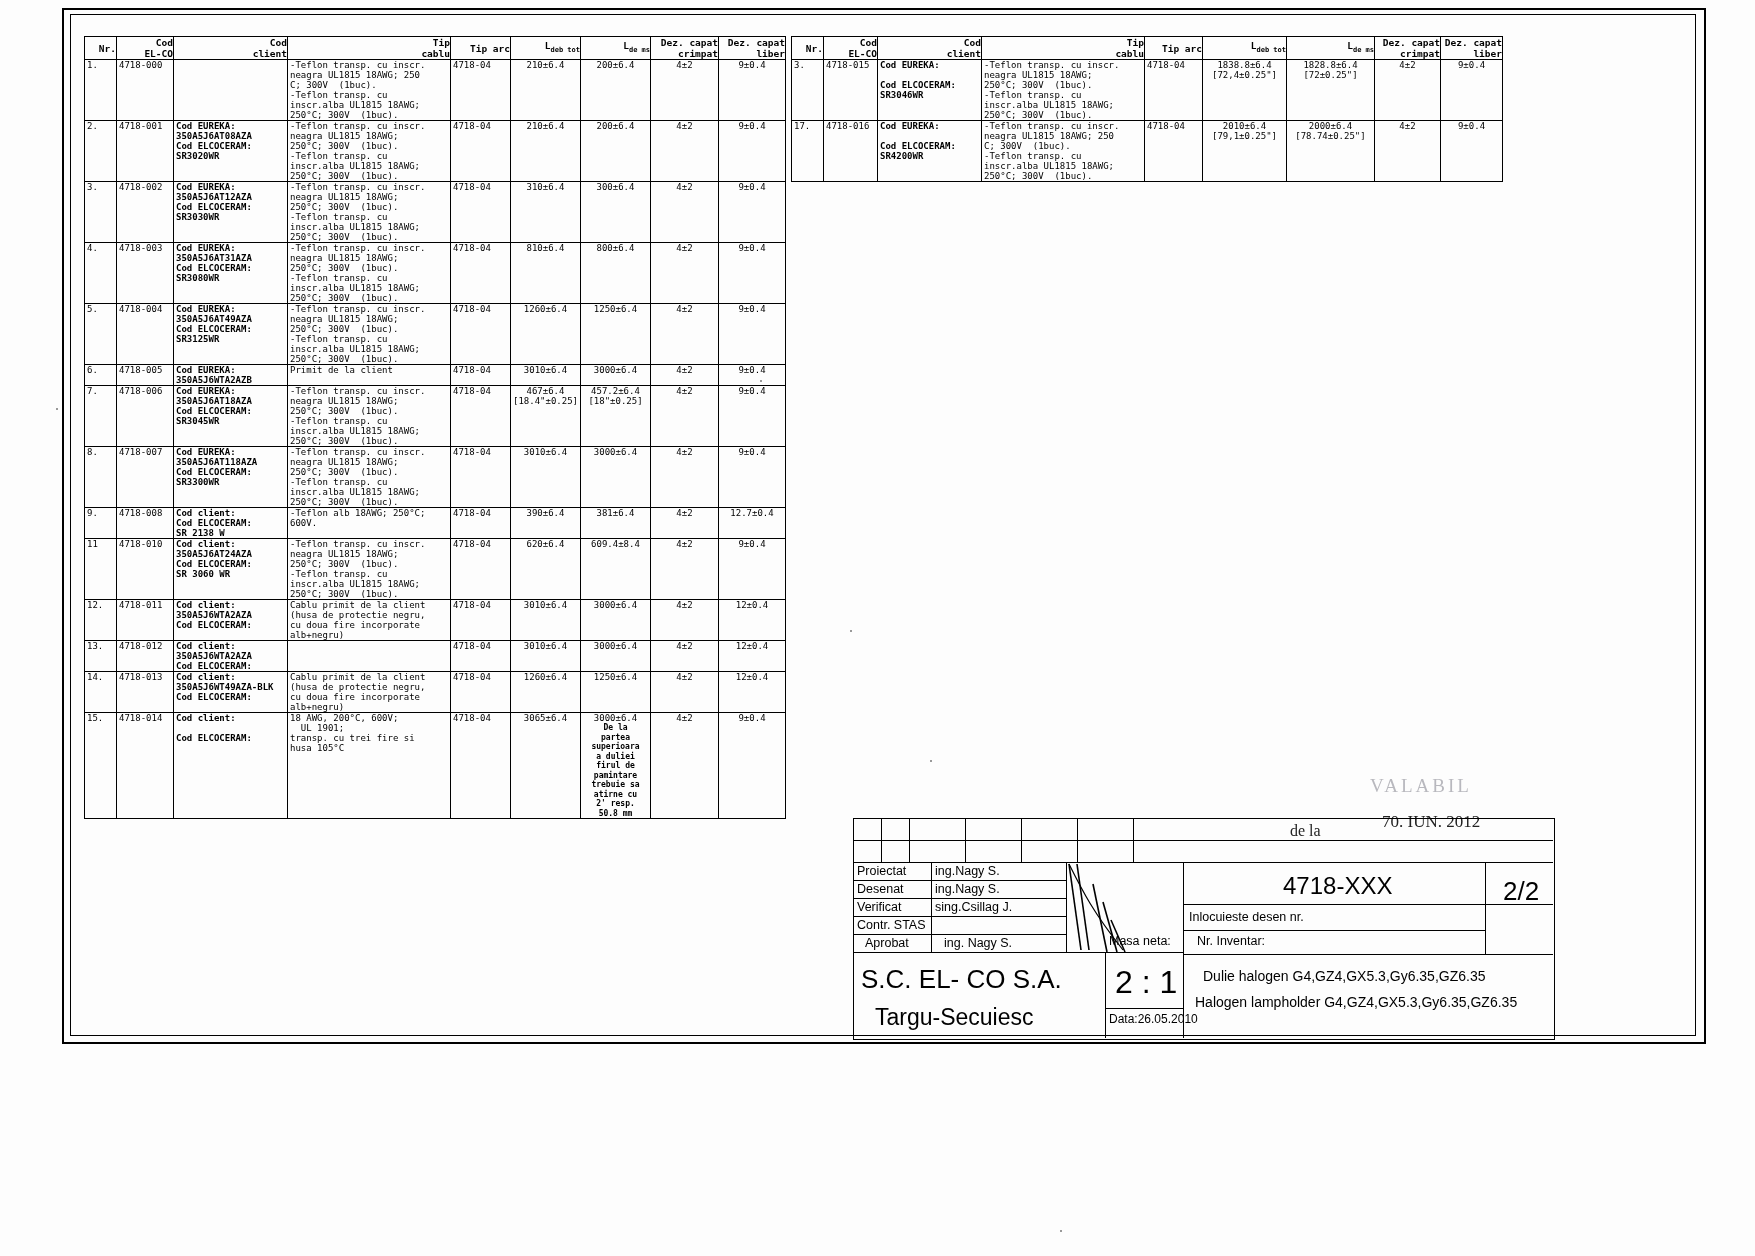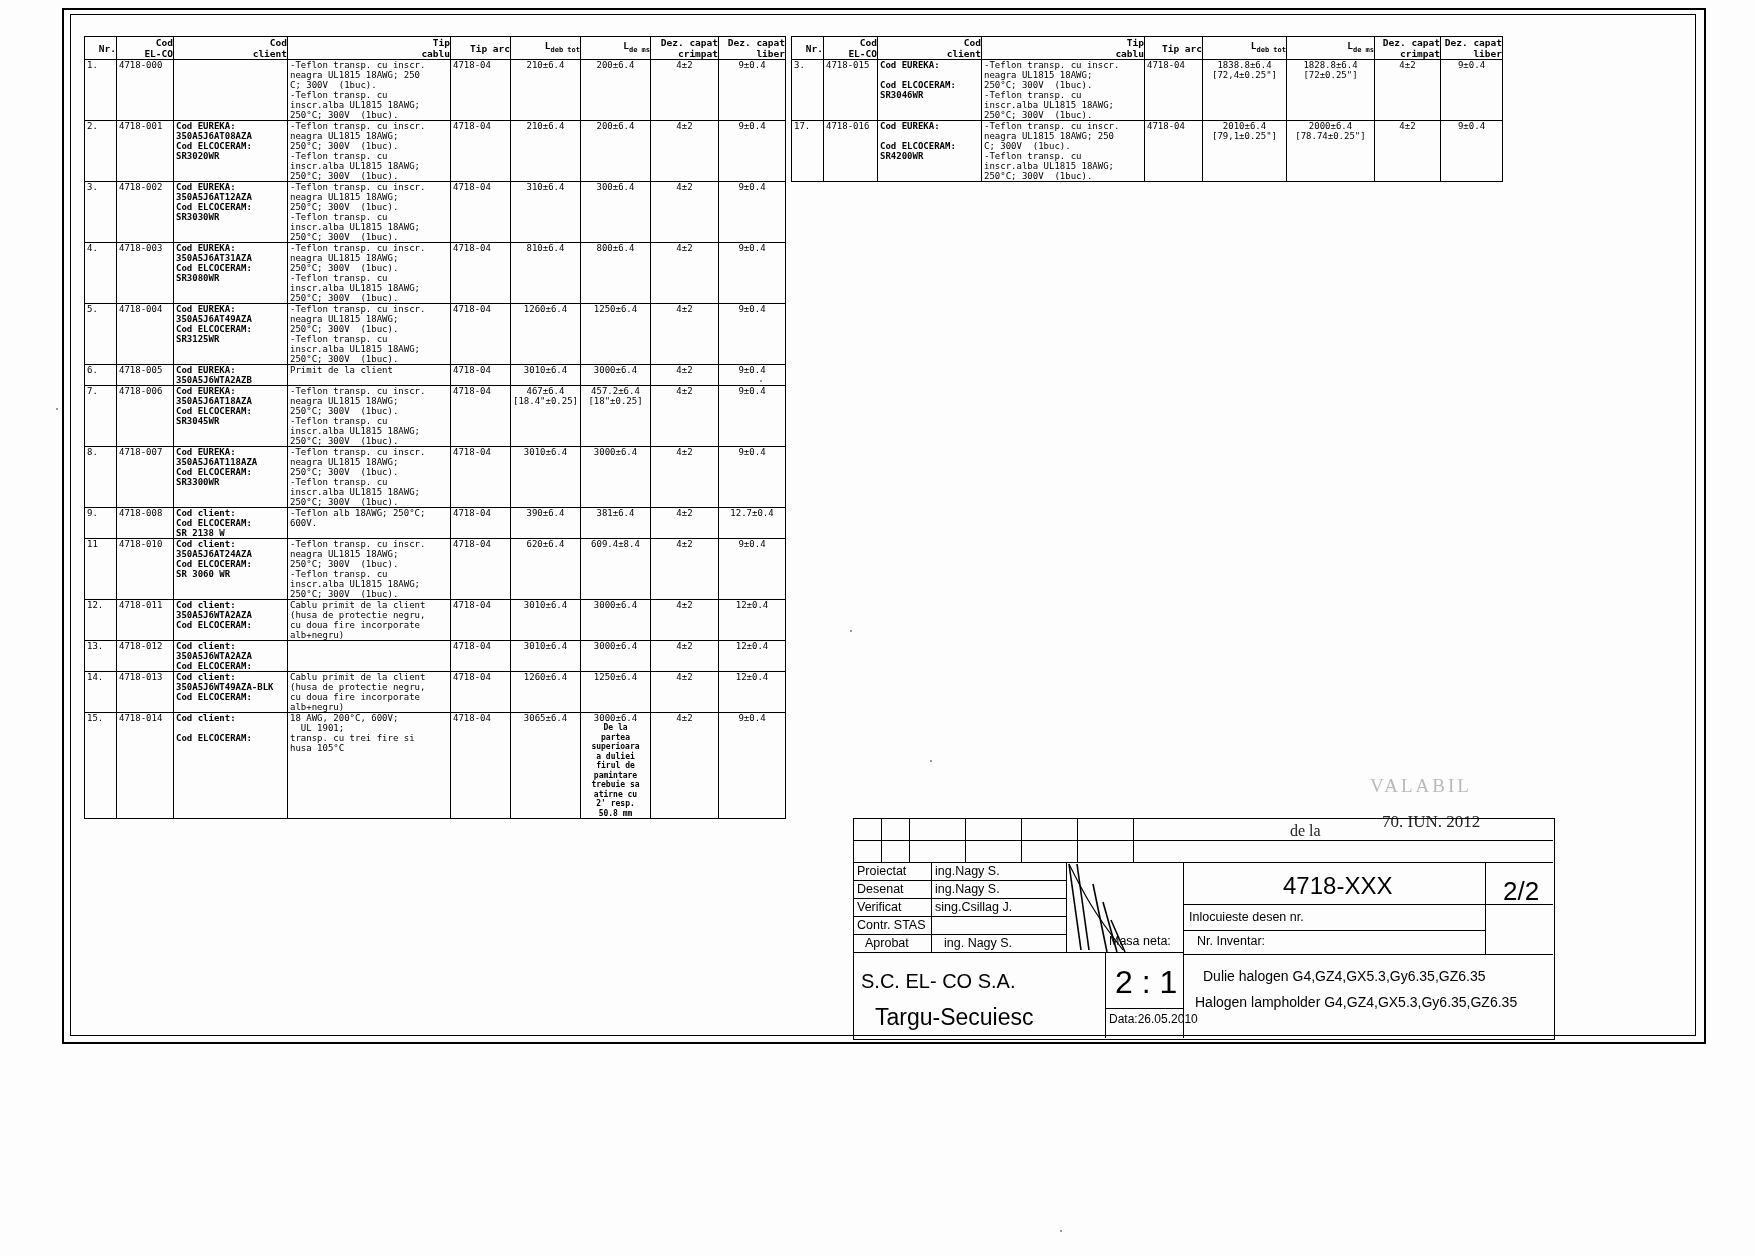--- a/index.html
+++ b/index.html
@@ -435,21 +435,21 @@
 
     <svg style="position:absolute;left:210px;top:44px;" width="120" height="92">
       <path d="M6,2 L18,88" stroke="#000" stroke-width="1.6" fill="none"></path>
       <path d="M14,2 L26,88" stroke="#000" stroke-width="1.6" fill="none"></path>
       <path d="M30,22 L44,90" stroke="#000" stroke-width="1.6" fill="none"></path>
       <path d="M40,40 L54,90" stroke="#000" stroke-width="1.6" fill="none"></path>
       <path d="M48,58 L62,90" stroke="#000" stroke-width="1.6" fill="none"></path>
       <path d="M6,2 C20,30 30,50 60,88" stroke="#000" stroke-width="1.2" fill="none"></path>
     </svg>
 
-    <div class="big" style="position:absolute;left:8px;top:152px;font-size:20px;">S.C. EL- CO S.A.</div>
+    <div class="big" style="position:absolute;left:8px;top:146px;font-size:26px;">S.C. EL- CO S.A.</div>
     <div class="big" style="position:absolute;left:22px;top:186px;font-size:23px;text-align:center;">Targu-Secuiesc</div>
 
     <div class="big" style="position:absolute;left:262px;top:146px;font-size:32px;">2 : 1</div>
     <div class="lbl" style="position:absolute;left:256px;top:194px;font-size:12px;">Data:26.05.2010</div>
 
     <div class="big" style="position:absolute;left:430px;top:54px;font-size:24px;">4718-XXX</div>
     <div class="big" style="position:absolute;left:650px;top:58px;font-size:26px;">2/2</div>
 
     <div class="lbl" style="position:absolute;left:336px;top:92px;">Inlocuieste desen nr.</div>
     <div class="lbl" style="position:absolute;left:344px;top:116px;">Nr. Inventar:</div>

